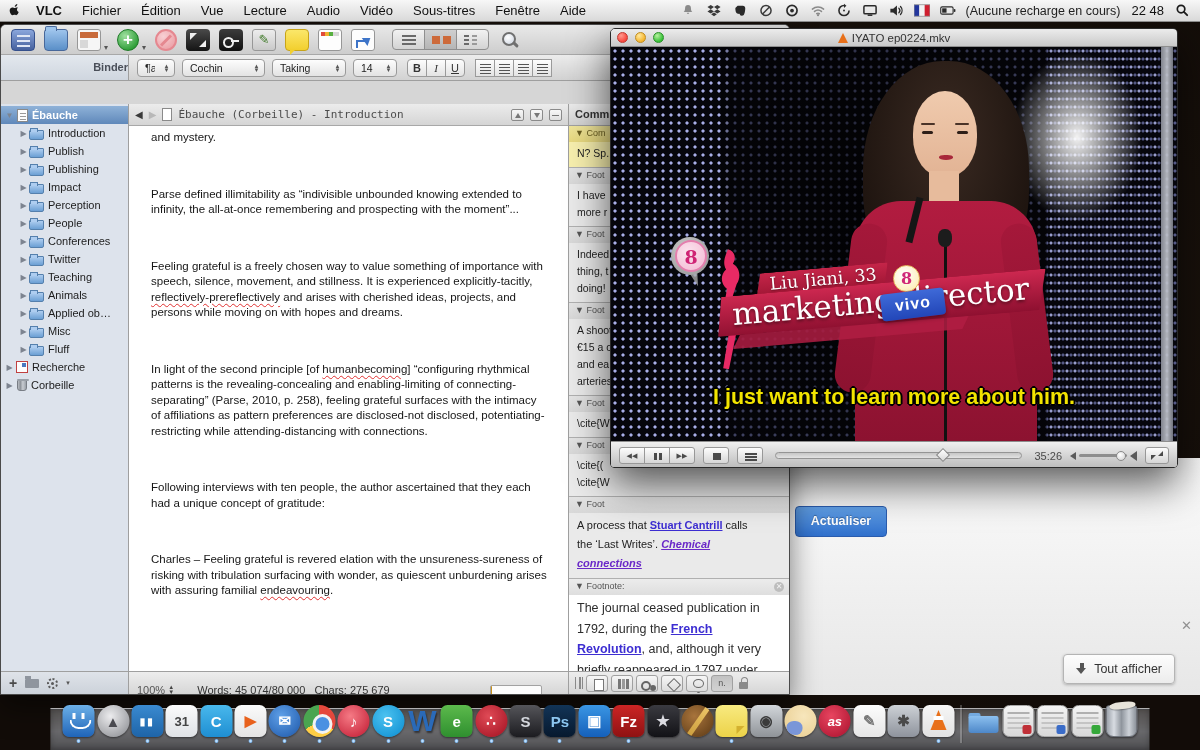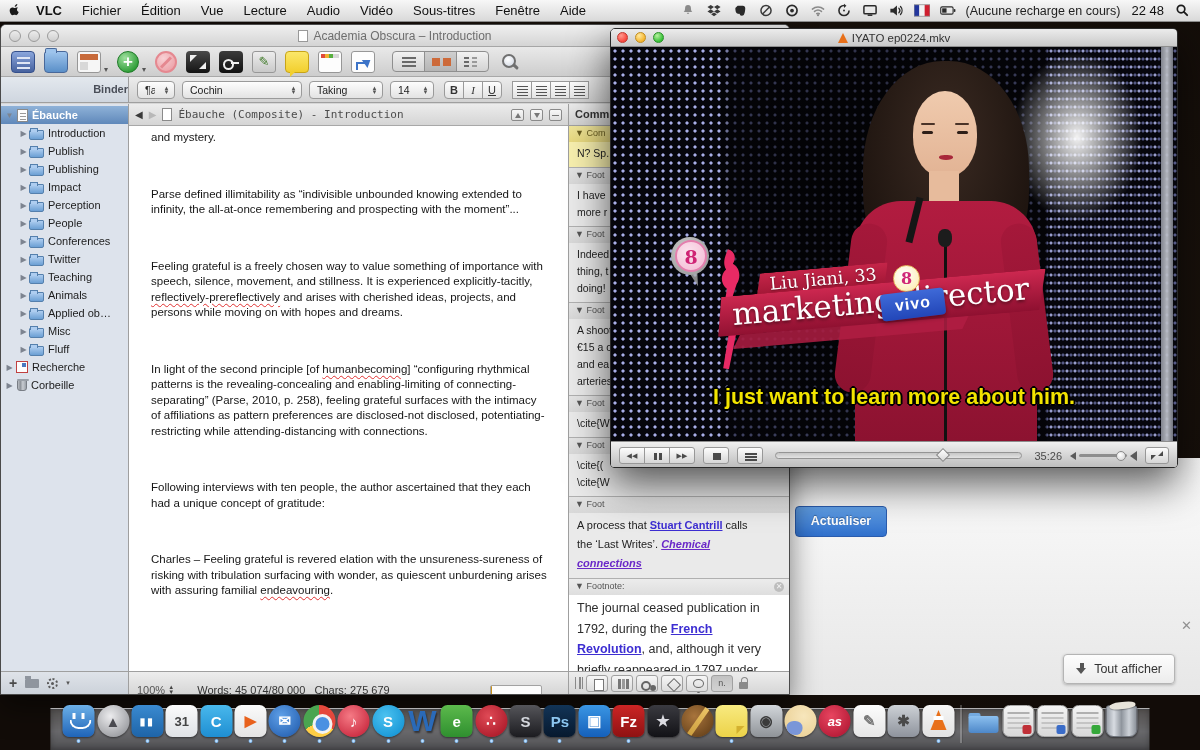--- a/index.html
+++ b/index.html
@@ -78,21 +78,21 @@
   .ti-search::before { content:""; position:absolute; left:4px; top:3px; width:10px; height:10px; border:2px solid #707070; border-radius:50%; background:radial-gradient(circle at 40% 35%, #fff, #cdd4e0); }
   .ti-search::after { content:""; position:absolute; left:14px; top:14px; width:7px; height:3px; background:#707070; transform:rotate(45deg); border-radius:2px; }
 
   .s-row2 { height:26px; display:flex; border-bottom:1px solid #9f9f9f; }
   .binder-head { width:128px; background:linear-gradient(#e3e8ee,#cfd6df); border-right:1px solid #9f9f9f;
     text-align:right; font-size:11px; font-weight:bold; color:#4a4f59; line-height:25px; }
   .formatbar { flex:1; background:linear-gradient(#ececec,#d2d2d2); display:flex; align-items:center; gap:7px; padding:0 8px; }
   .fb-pop { background:linear-gradient(#fdfdfd,#e3e3e3); border:1px solid #9a9a9a; border-radius:4px; height:18px;
     font-size:10.5px; color:#222; display:flex; align-items:center; padding:0 3px 0 7px; position:relative; }
   .fb-pop .ud { margin-left:7px; width:9px; display:flex; flex-direction:column; align-items:center; line-height:4px; font-size:6px; color:#555; }
-  .fb-style { width:38px; } .fb-font { width:120px; } .fb-variant { width:74px; } .fb-size { width:44px; }
+  .fb-style { width:38px; } .fb-font { width:83px; } .fb-variant { width:74px; } .fb-size { width:44px; }
   .fb-pop span.val { flex:1; white-space:nowrap; overflow:hidden; }
   .fb-btn { width:20px; height:18px; border:1px solid #9a9a9a; background:linear-gradient(#fdfdfd,#e3e3e3);
     font-size:11px; text-align:center; line-height:17px; color:#333; margin-left:-1px; }
   .fb-btn.b { font-weight:bold; border-radius:4px 0 0 4px; }
   .fb-btn.i { font-style:italic; font-family:"Liberation Serif",serif; }
   .fb-btn.u { text-decoration:underline; border-radius:0 4px 4px 0; }
   .fb-align { width:20px; height:18px; border:1px solid #9a9a9a; background:linear-gradient(#fdfdfd,#e3e3e3); position:relative; margin-left:-1px; }
   .fb-align::after { content:""; position:absolute; left:4px; top:4px; width:11px; height:1.5px; background:#555;
     box-shadow:0 3px 0 #555, 0 6px 0 #555, 0 9px 0 #555; }
   .fb-align.l::after { width:11px; box-shadow:0 3px 0 -2px #555, 0 3px 0 #555, 0 6px 0 #555, 0 9px 0 -2px #555, 0 9px 0 #555; }
@@ -372,28 +372,20 @@
       <span class="status-icon">
           <svg viewBox="0 0 16 16">
             <circle cx="7" cy="6.5" r="4" fill="none" stroke="#1a1a1a" stroke-width="1.8"></circle>
             <line x1="10" y1="9.5" x2="13.5" y2="13" stroke="#1a1a1a" stroke-width="2" stroke-linecap="round"></line>
           </svg>
         </span>
     </span>
   </div>
 
   <div id="scrivener">
-    <div class="s-titlebar">
-      <span class="traffic">
-        <span class="tl inactive"></span>
-        <span class="tl inactive"></span>
-        <span class="tl inactive"></span>
-      </span>
-      <span class="s-title"><span class="proxy-doc"></span><span>Academia Obscura – Introduction</span></span>
-    </div>
     <div class="s-toolbar" id="s-toolbar">
         <div class="ti ti-binder"></div>
         <div class="ti ti-folder"></div>
         <div class="ti ti-layouts"></div>
         <span class="caret">▾</span>
         <div class="ti ti-add"></div>
         <span class="caret">▾</span>
         <div class="ti ti-noentry"></div>
         <div class="ti ti-compose"></div>
         <div class="ti ti-keywords"></div>
@@ -521,21 +513,21 @@
             <span class="tri">▶</span>
             <span class="b-ico ic-trash"></span>
             <span>Corbeille</span>
           </div>
         </div>
       <div class="editor-col">
         <div class="editor-header">
           <span class="eh-arrow">◀</span>
           <span class="eh-arrow fwd">▶</span>
           <span class="eh-doc"></span>
-          <span class="eh-title">Ébauche (Composite) - Introduction</span>
+          <span class="eh-title">Ébauche (Corbeille) - Introduction</span>
           <span class="eh-mini up"></span>
           <span class="eh-mini down"></span>
           <span class="eh-mini split"></span>
         </div>
         <div class="editor-text" id="editor-text">
             <p><span>and mystery.</span></p>
             <p><span>Parse defined illimitability as “indivisible unbounded knowing extended to infinity, the all-at-once remembering and prospecting with the moment”...</span></p>
             <p><span>Feeling grateful is a freely chosen way to value something of importance with speech, silence, movement, and stillness. It is experienced explicitly-tacitly, </span><span class="seg-misspelled">reflectively-prereflectively</span><span> and arises with cherished ideas, projects, and persons while moving on with hopes and dreams.</span></p>
             <p><span>In light of the second principle [of </span><span class="seg-misspelled">humanbecoming</span><span>] “configuring rhythmical patterns is the revealing-concealing and enabling-limiting of connecting-separating” (Parse, 2010, p. 258), feeling grateful surfaces with the intimacy of affiliations as pattern preferences are disclosed-not disclosed, potentiating-restricting while attending-distancing with connections.</span></p>
             <p><span>Following interviews with ten people, the author ascertained that they each had a unique concept of gratitude:</span></p>

